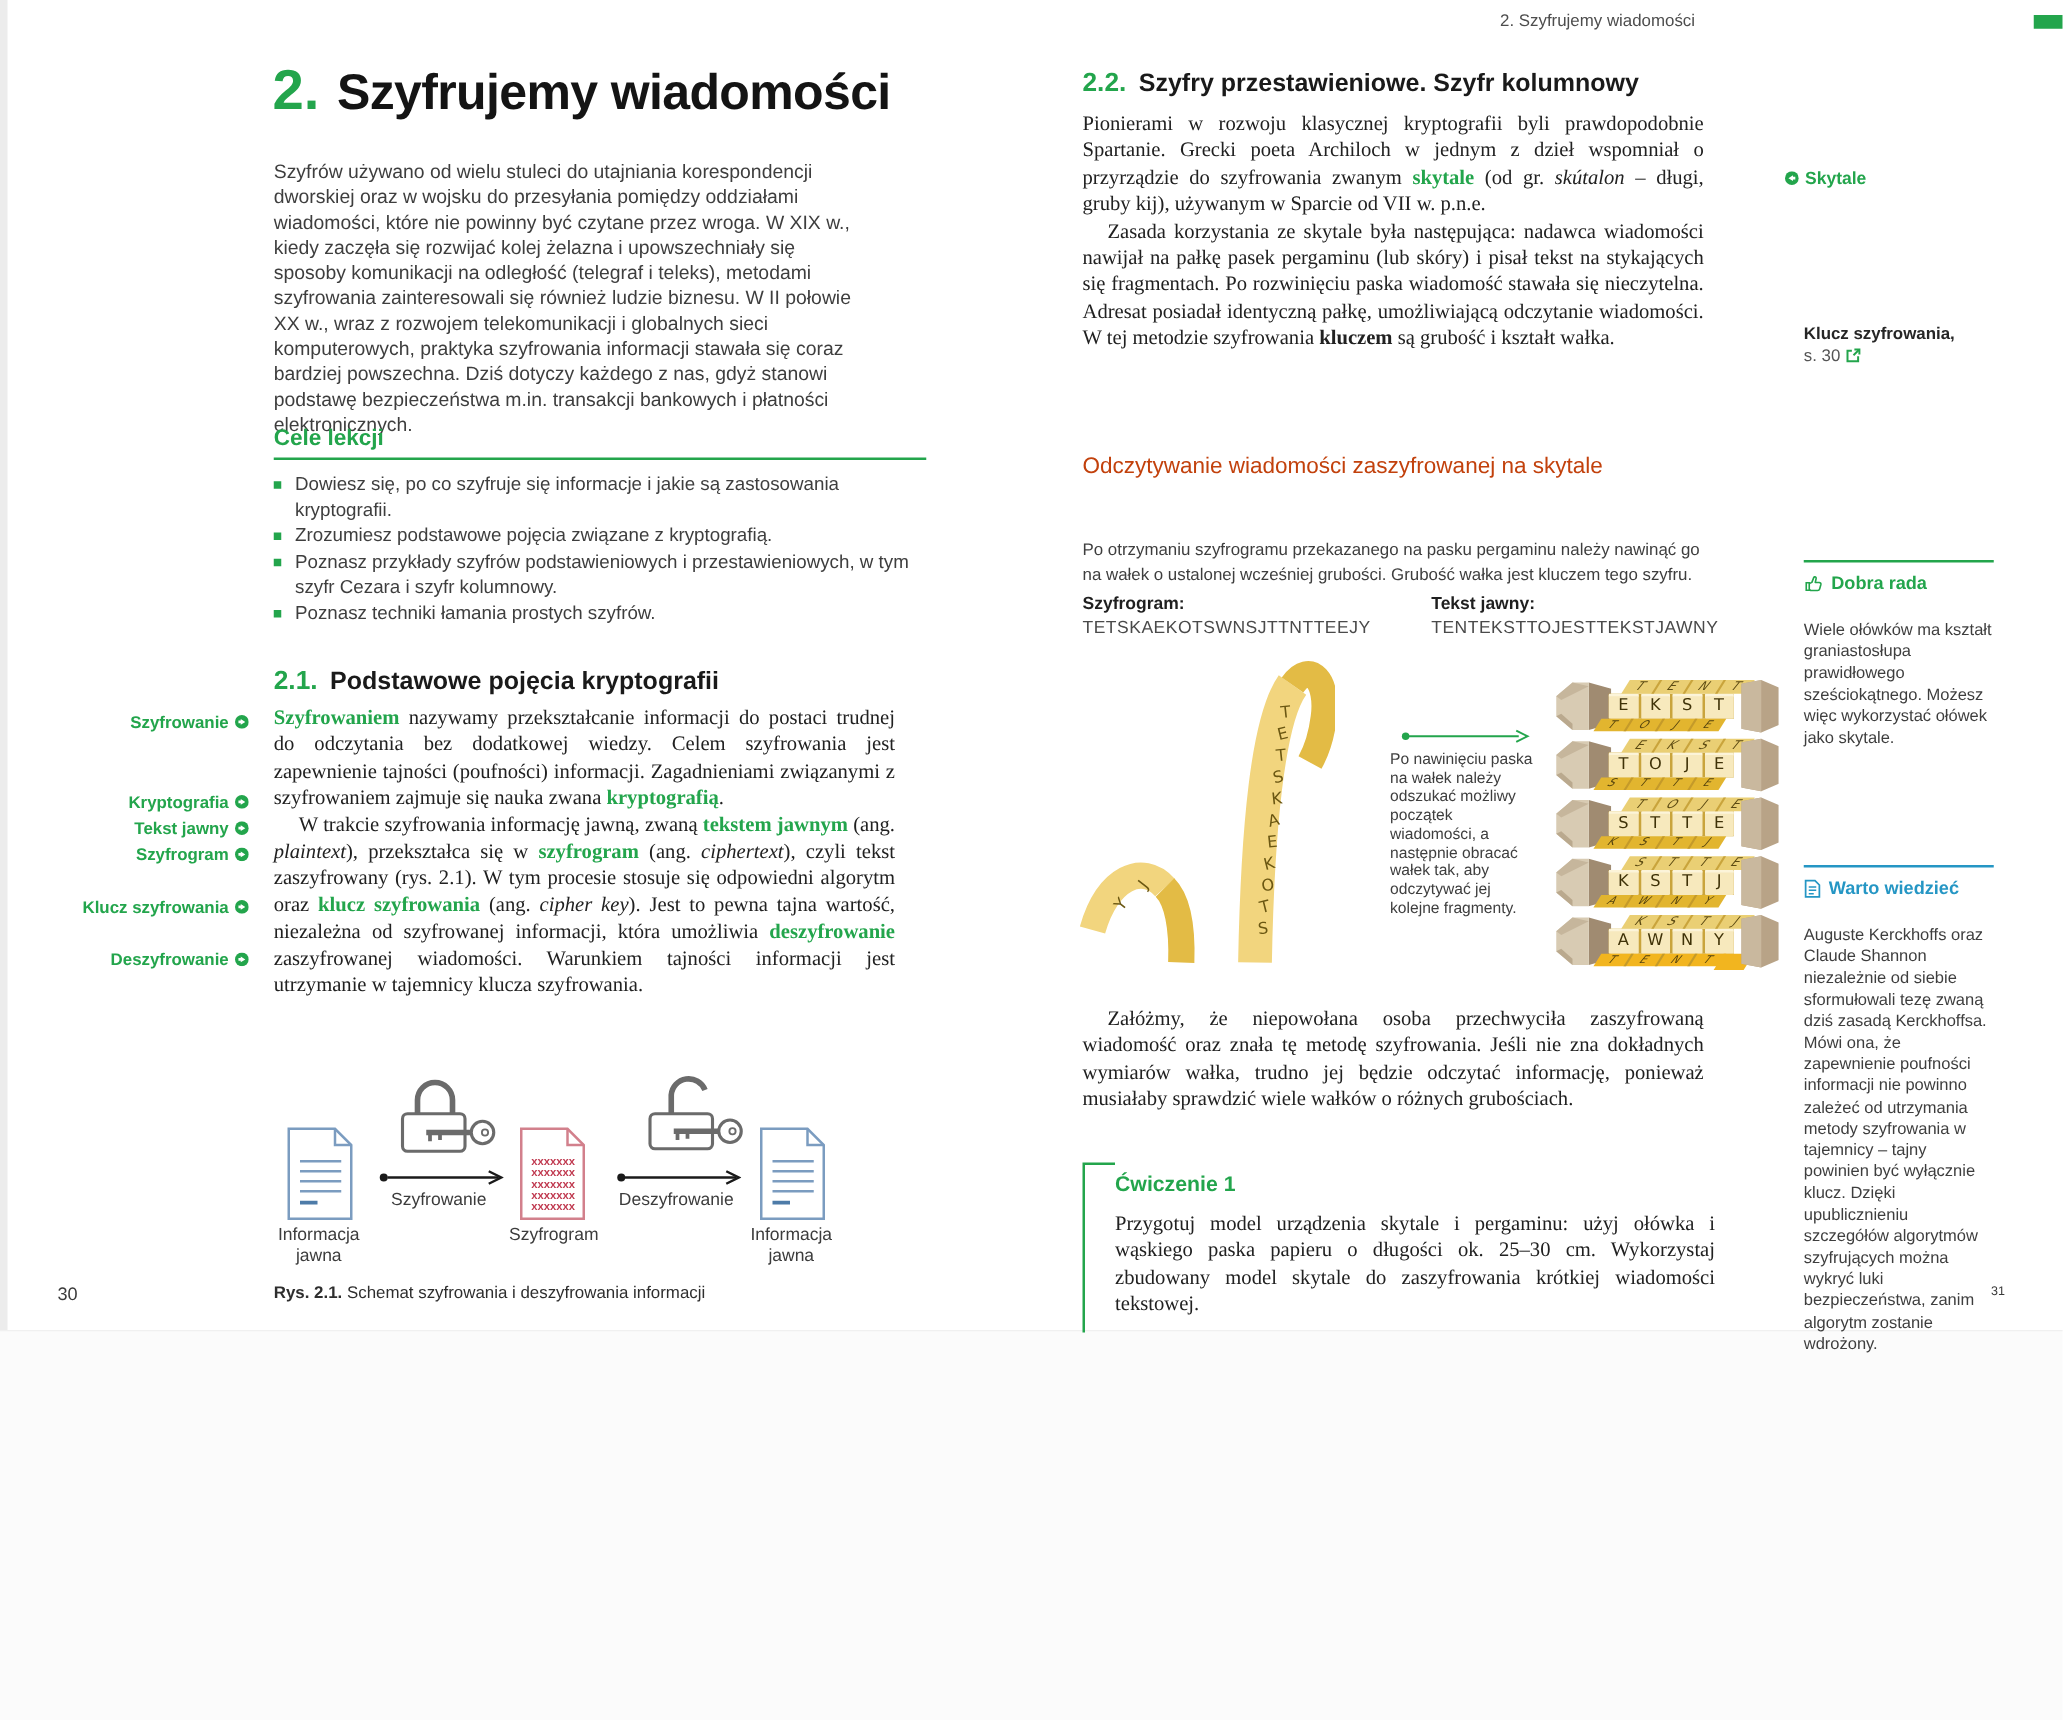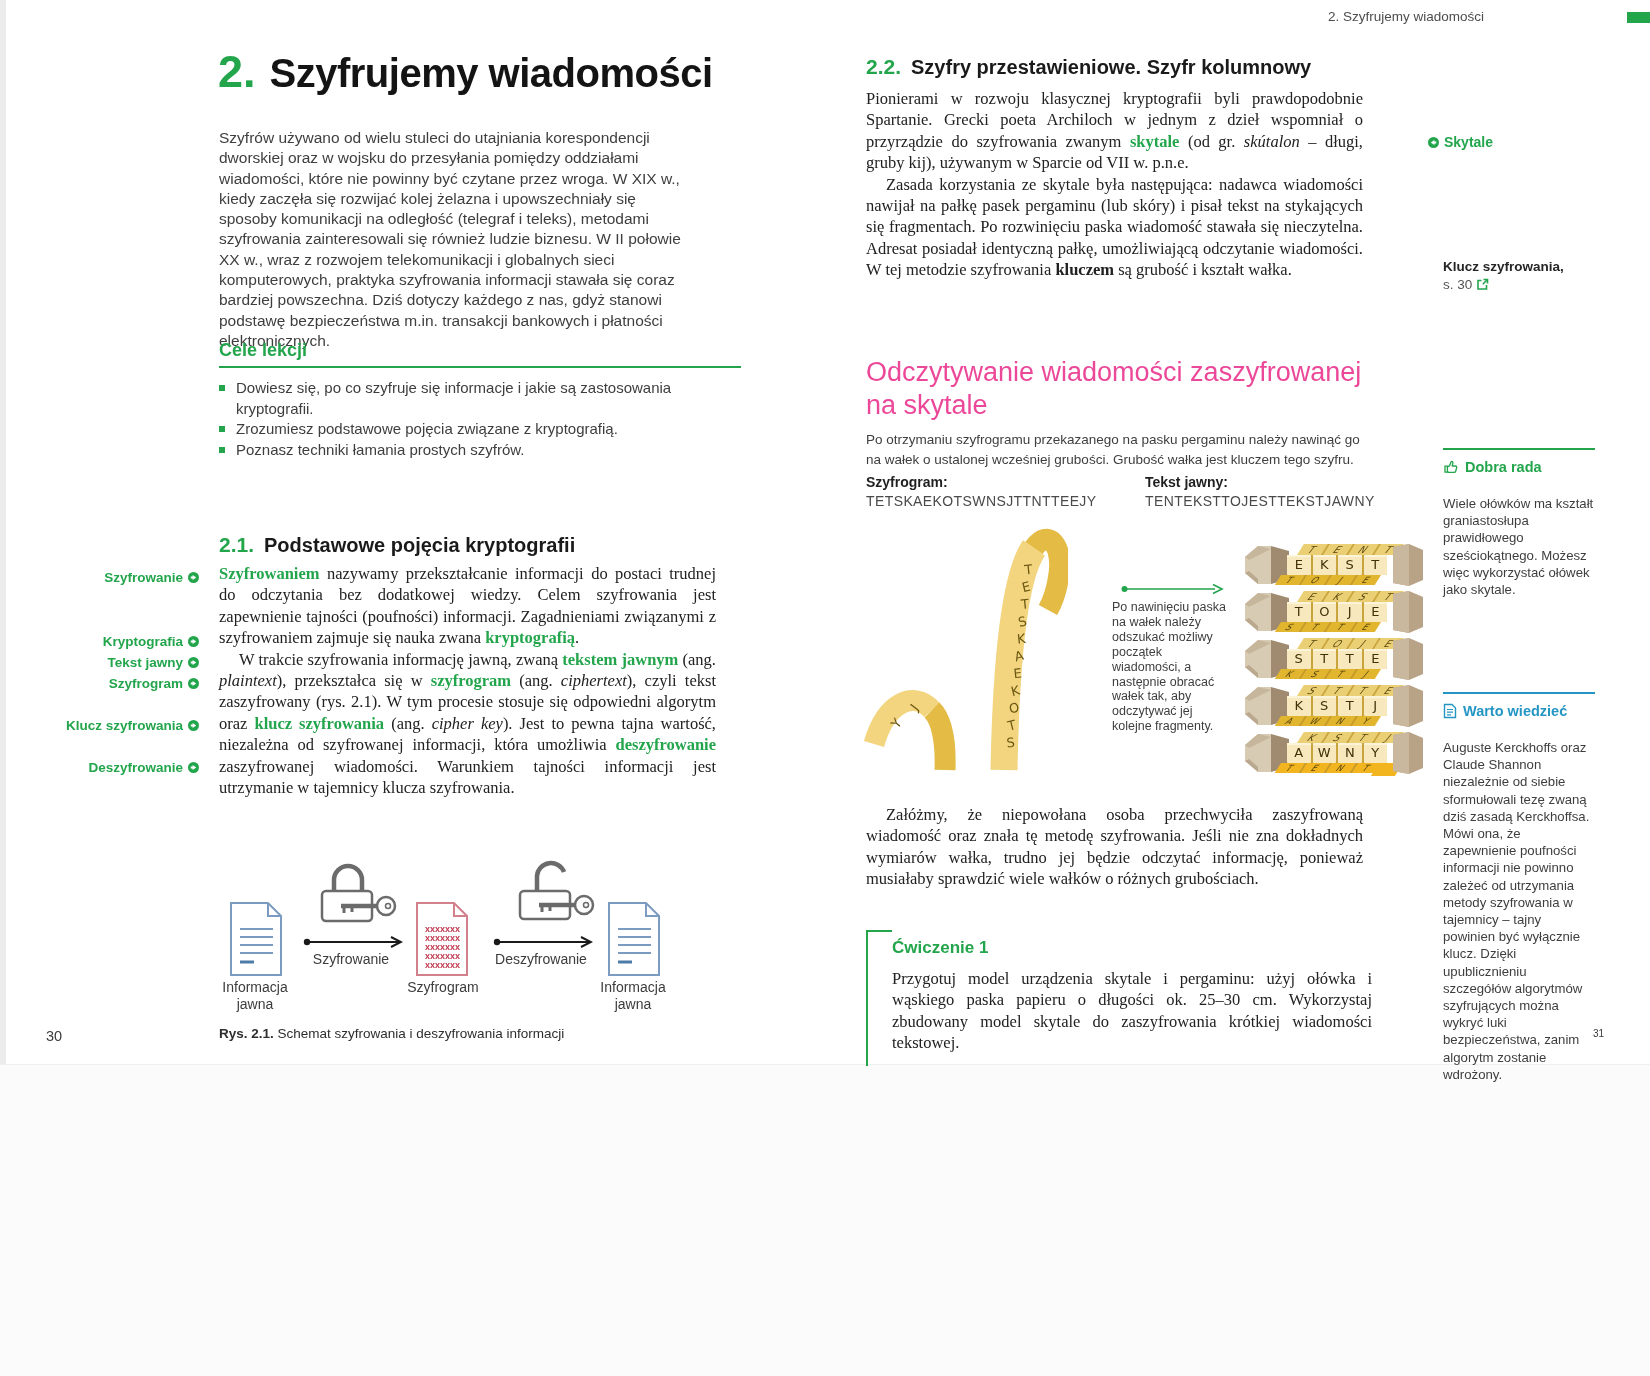--- a/index.html
+++ b/index.html
@@ -11,21 +11,21 @@
   *{margin:0;padding:0;box-sizing:border-box}
   html,body{background:#fff}
   body{width:1650px;height:1376px;position:relative;overflow:hidden;
        font-family:"Liberation Sans",sans-serif;color:var(--ink)}
   .abs{position:absolute}
   .sans{font-family:"Liberation Sans",sans-serif}
 
   
   .edge-left{left:0;top:0;width:6px;height:1064px;background:#ececec}
   .bottom-area{left:0;top:1064px;width:1650px;height:312px;background:#fbfbfb;border-top:1px solid #f0f0f0}
-  .runhead{left:1200px;top:9px;width:412px;text-align:center;font-size:13.5px;color:#4d4d4d}
+  .runhead{left:1200px;top:9px;width:412px;text-align:left;font-size:13.5px;color:#4d4d4d}
   .runbar{left:1627px;top:12px;width:23px;height:11px;background:var(--green)}
 
   
   .lp-title{left:218px;top:46px;display:flex;align-items:baseline;gap:14px}
   .lp-title .chnum{color:var(--green);font-weight:bold;font-size:45px}
   .lp-title .chtit{color:#141414;font-weight:bold;font-size:40px;letter-spacing:-.5px}
   .lp-intro{left:219px;top:128px;width:472px;font-size:15.5px;line-height:20.3px;color:var(--body)}
 
   .goals-head{left:219px;top:340px;font-size:18px;font-weight:bold;color:var(--green)}
   .goals-rule{left:219px;top:366px;width:522px;height:2px;background:var(--green)}
@@ -64,21 +64,21 @@
   .col22{left:866px;top:88px;width:497px;font-size:16.5px;line-height:21.4px;
          text-align:justify;color:#212121;font-family:"Liberation Serif",serif}
 
   .mn-skytale{left:1428px;top:134px;font-size:14px;font-weight:bold;color:var(--green);white-space:nowrap}
   .mn-skytale .mico{display:inline-block;vertical-align:-1px;margin-right:5px;width:11px;height:11px}
   .mn-klucz{left:1443px;top:258px;font-size:13.5px;line-height:18px;color:#262626}
   .mn-klucz .l1{font-weight:bold}
   .mn-klucz .l2{color:#555}
   .mn-klucz .lico{display:inline-block;vertical-align:-2px;margin-left:4px;width:13px;height:13px}
 
-  .subhead{left:866px;top:356px;width:530px;font-size:27px;line-height:33px;color:#ec4899;font-weight:normal}
+  .subhead{left:866px;top:356px;width:530px;font-size:18px;line-height:33px;color:#c2410c;font-weight:normal}
   .fig-note{left:866px;top:430px;width:508px;font-size:13.5px;line-height:19.5px;color:var(--body)}
   .lbl-b{font-size:14px;font-weight:bold;color:#1f1f1f}
   .lbl-szyf{left:866px;top:474px}
   .val-szyf{left:866px;top:493px;font-size:14px;color:#4a4a4a;letter-spacing:.4px}
   .lbl-jawny{left:1145px;top:474px}
   .val-jawny{left:1145px;top:493px;font-size:14px;color:#4a4a4a;letter-spacing:.4px}
 
   .ribbon{left:858px;top:514px}
   .garrow{left:1120px;top:582px}
   .wind-note{left:1112px;top:600px;width:114px;font-size:12.5px;line-height:14.9px;color:var(--body)}
@@ -138,20 +138,21 @@
   <span class="chtit">Szyfrujemy wiadomości</span>
 </div>
 
 <p class="abs lp-intro">Szyfrów używano od wielu stuleci do utajniania korespondencji dworskiej oraz w wojsku do przesyłania pomiędzy oddziałami wiadomości, które nie powinny być czytane przez wroga. W XIX w., kiedy zaczęła się rozwijać kolej żelazna i upowszechniały się sposoby komunikacji na odległość (telegraf i teleks), metodami szyfrowania zainteresowali się również ludzie biznesu. W II połowie XX w., wraz z rozwojem telekomunikacji i globalnych sieci komputerowych, praktyka szyfrowania informacji stawała się coraz bardziej powszechna. Dziś dotyczy każdego z nas, gdyż stanowi podstawę bezpieczeństwa m.in. transakcji bankowych i płatności elektronicznych.</p>
 
 <div class="abs goals-head">Cele lekcji</div>
 <div class="abs goals-rule"></div>
 <ul class="abs goals-list">
   <li>Dowiesz się, po co szyfruje się informacje i jakie są zastosowania kryptografii.</li>
   <li>Zrozumiesz podstawowe pojęcia związane z kryptografią.</li>
+  <li>Poznasz przykłady szyfrów podstawieniowych i przestawieniowych, w tym szyfr Cezara i szyfr kolumnowy.</li>
   <li>Poznasz techniki łamania prostych szyfrów.</li>
 </ul>
 
 <div class="abs h-section h21">
   <span class="snum">2.1.</span>
   <span class="stit">Podstawowe pojęcia kryptografii</span>
 </div>
 
 <div class="mlabel m0"><span>Szyfrowanie</span><svg class="mico" viewBox="0 0 12 12">
       <circle cx="6" cy="6" r="6" fill="#23a54c"></circle>

